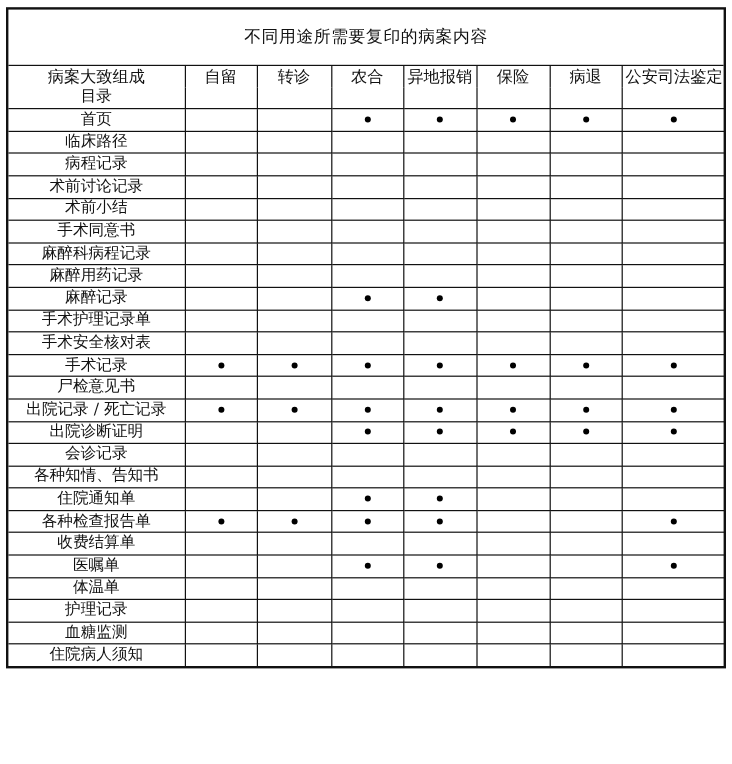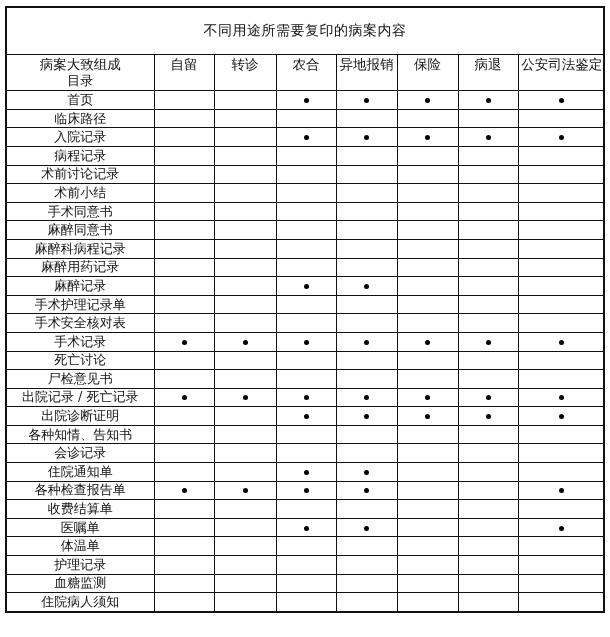--- a/index.html
+++ b/index.html
@@ -76,30 +76,20 @@
           <td>临床路径</td>
           <td></td>
           <td></td>
           <td></td>
           <td></td>
           <td></td>
           <td></td>
           <td></td>
         </tr>
         <tr>
-          <td>入院记录</td>
-          <td></td>
-          <td></td>
-          <td><span class="dot"></span></td>
-          <td><span class="dot"></span></td>
-          <td><span class="dot"></span></td>
-          <td><span class="dot"></span></td>
-          <td><span class="dot"></span></td>
-        </tr>
-        <tr>
           <td>病程记录</td>
           <td></td>
           <td></td>
           <td></td>
           <td></td>
           <td></td>
           <td></td>
           <td></td>
         </tr>
         <tr>
@@ -126,30 +116,20 @@
           <td>手术同意书</td>
           <td></td>
           <td></td>
           <td></td>
           <td></td>
           <td></td>
           <td></td>
           <td></td>
         </tr>
         <tr>
-          <td>麻醉同意书</td>
-          <td></td>
-          <td></td>
-          <td></td>
-          <td></td>
-          <td></td>
-          <td></td>
-          <td></td>
-        </tr>
-        <tr>
           <td>麻醉科病程记录</td>
           <td></td>
           <td></td>
           <td></td>
           <td></td>
           <td></td>
           <td></td>
           <td></td>
         </tr>
         <tr>
@@ -196,30 +176,20 @@
           <td>手术记录</td>
           <td><span class="dot"></span></td>
           <td><span class="dot"></span></td>
           <td><span class="dot"></span></td>
           <td><span class="dot"></span></td>
           <td><span class="dot"></span></td>
           <td><span class="dot"></span></td>
           <td><span class="dot"></span></td>
         </tr>
         <tr>
-          <td>死亡讨论</td>
-          <td></td>
-          <td></td>
-          <td></td>
-          <td></td>
-          <td></td>
-          <td></td>
-          <td></td>
-        </tr>
-        <tr>
           <td>尸检意见书</td>
           <td></td>
           <td></td>
           <td></td>
           <td></td>
           <td></td>
           <td></td>
           <td></td>
         </tr>
         <tr>
@@ -236,31 +206,31 @@
           <td>出院诊断证明</td>
           <td></td>
           <td></td>
           <td><span class="dot"></span></td>
           <td><span class="dot"></span></td>
           <td><span class="dot"></span></td>
           <td><span class="dot"></span></td>
           <td><span class="dot"></span></td>
         </tr>
         <tr>
+          <td>会诊记录</td>
+          <td></td>
+          <td></td>
+          <td></td>
+          <td></td>
+          <td></td>
+          <td></td>
+          <td></td>
+        </tr>
+        <tr>
           <td>各种知情、告知书</td>
-          <td></td>
-          <td></td>
-          <td></td>
-          <td></td>
-          <td></td>
-          <td></td>
-          <td></td>
-        </tr>
-        <tr>
-          <td>会诊记录</td>
           <td></td>
           <td></td>
           <td></td>
           <td></td>
           <td></td>
           <td></td>
           <td></td>
         </tr>
         <tr>
           <td>住院通知单</td>

